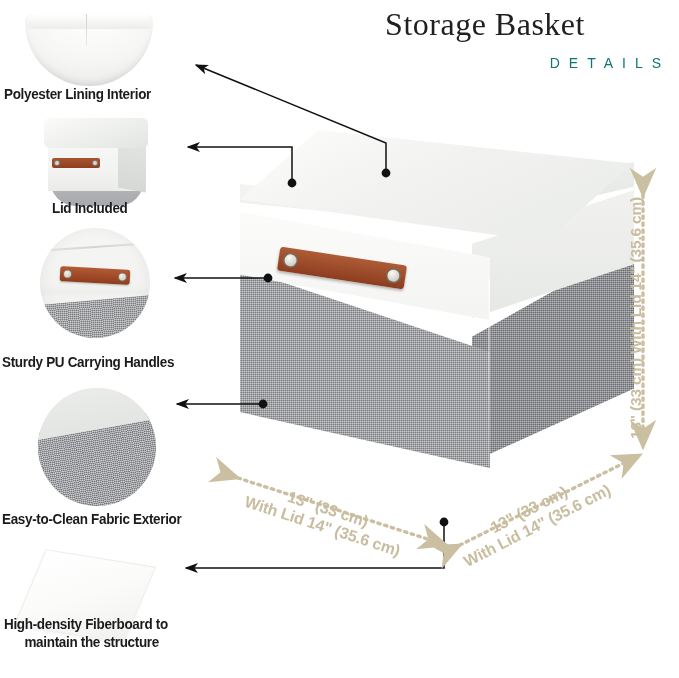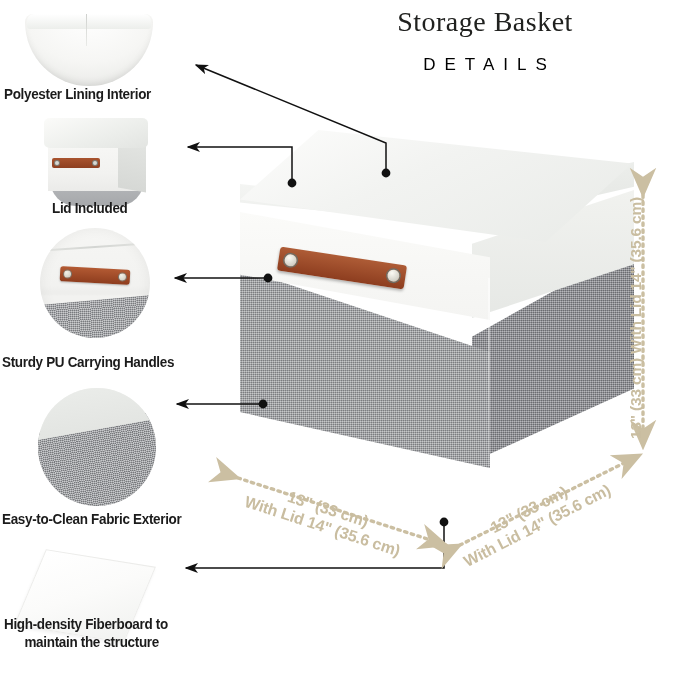--- a/index.html
+++ b/index.html
@@ -8,28 +8,28 @@
     font-family:"Liberation Sans", sans-serif;
     overflow:hidden;position:relative;
   }
   #stage{position:absolute;left:0;top:0;width:679px;height:678px;}
 
   
   .title{
     position:absolute;left:300px;top:8px;width:370px;
     text-align:center;
     font-family:"Liberation Serif", serif;
-    font-size:28px;font-weight:400;color:#20211f;
+    font-size:32px;font-weight:400;color:#20211f;
     letter-spacing:.5px;line-height:1;
   }
   .subtitle{
     position:absolute;left:300px;top:55px;width:370px;
-    text-align:center;
+    text-align:right;
     font-family:"Liberation Sans", sans-serif;
-    font-size:17px;font-weight:400;color:#000000;
+    font-size:14px;font-weight:400;color:#0f766e;
     letter-spacing:9px;text-indent:9px;
   }
 
   
   .caption{
     position:absolute;
     font-family:"Liberation Sans", sans-serif;
     font-weight:bold;color:#1b1b1b;
     font-size:14.5px;line-height:1.22;
     letter-spacing:-.35px;

